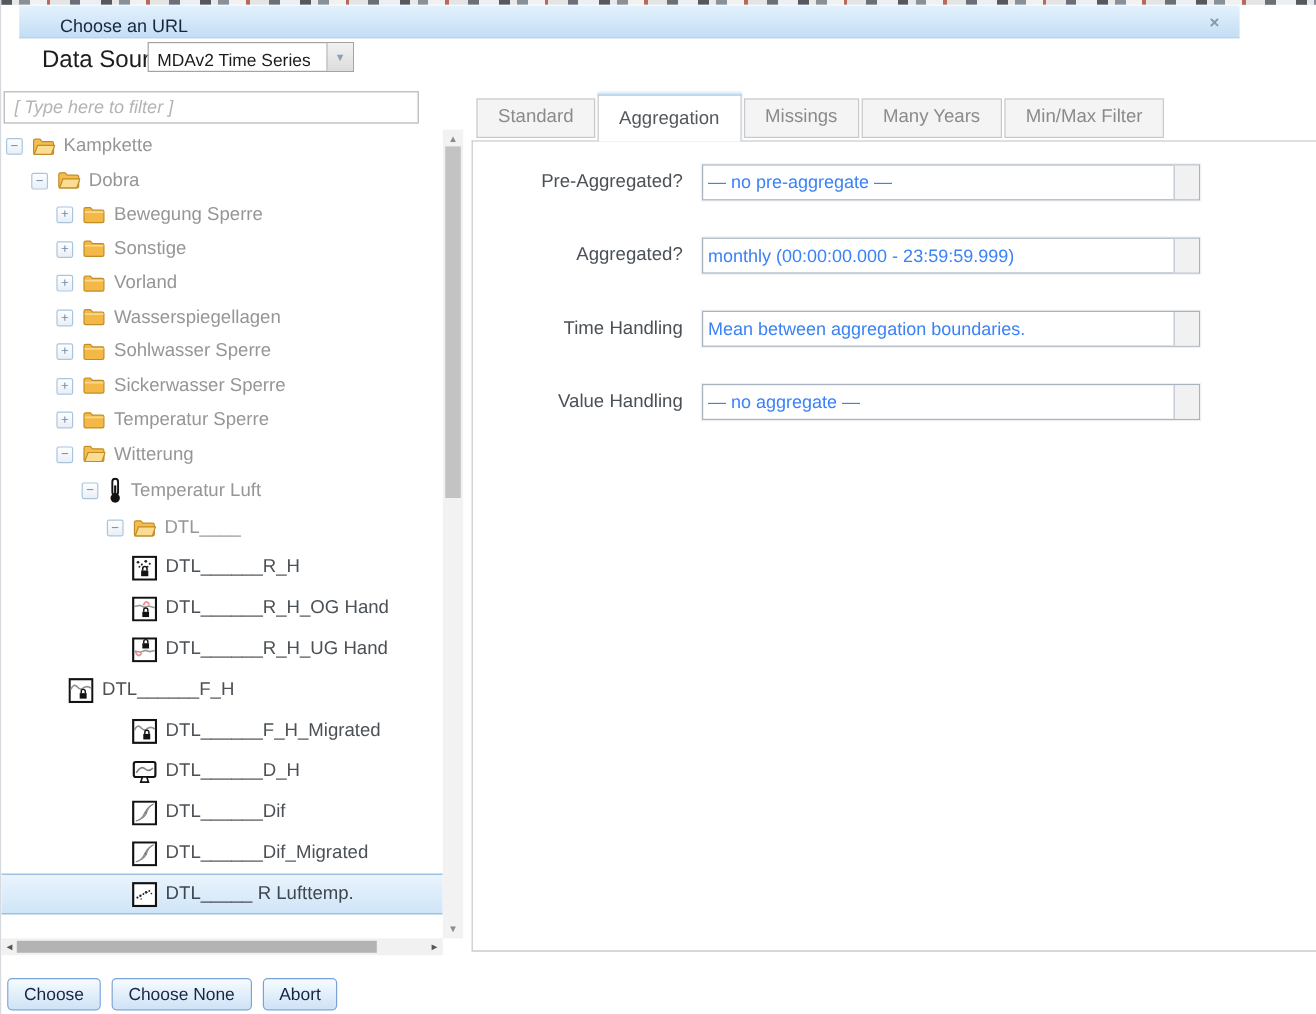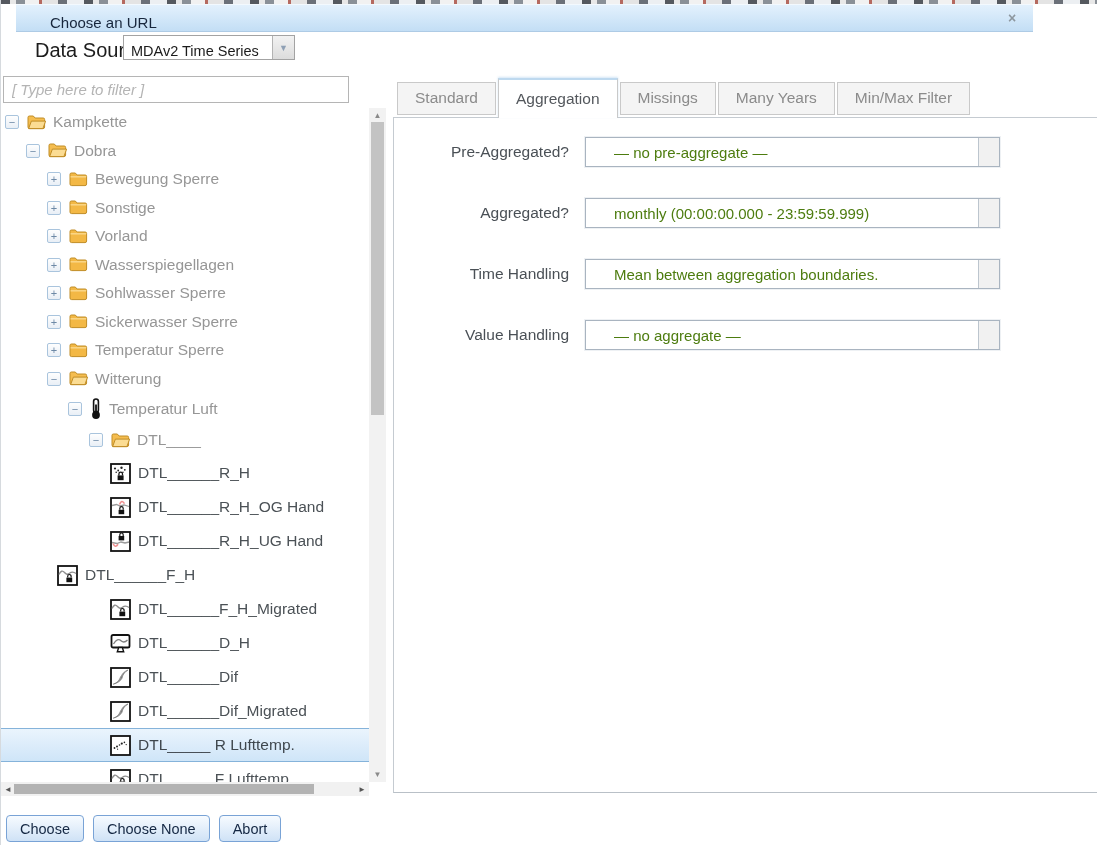--- a/index.html
+++ b/index.html
@@ -61,21 +61,21 @@
   .tab.active { height:40px; background:#fff; border-bottom:none; border-top:2px solid #bed9ef; color:#54585d;
     box-shadow:0 -1px 2px rgba(160,200,235,.45); }
   .tab-panel { position:absolute; left:392px; top:117px; width:705px; height:676px; background:#fff;
     border-left:1px solid #c5cbd1; border-top:1px solid #c5cbd1; border-bottom:1px solid #b9c0c7; padding-top:19px; }
 
   
   .form-row { display:flex; align-items:center; margin-bottom:31px; height:30px; }
   .form-label { width:175px; text-align:right; font-size:15.5px; color:#4a5056; flex:0 0 175px; }
   .form-select { margin-left:16px; width:415px; height:30px; border:1px solid #a9b4c0; background:#fff;
     display:flex; align-items:center; position:relative; cursor:pointer; box-shadow:0 0 0 1px #eef1f4; }
-  .form-select .val { flex:1; padding-left:28px; font-size:15px; color:#4d7c0f; white-space:nowrap; overflow:hidden; }
+  .form-select .val { flex:1; padding-left:4px; font-size:15px; color:#3b82f6; white-space:nowrap; overflow:hidden; }
   .form-select .arrow-btn { width:21px; align-self:stretch; background:#f1f1f1; border-left:1px solid #bcc5ce;
     color:#92a9c6; font-size:9px; display:flex; align-items:center; justify-content:center; }
 
   
   .footer { position:absolute; left:5px; top:815px; display:flex; gap:9px; }
   .btn { height:27px; padding:0 13px; border:1px solid #79a3d6; border-radius:4px;
     background:linear-gradient(#f7fbff,#cfe2f6); color:#142743; font-size:14.5px; font-family:inherit; cursor:pointer; }
 </style>
 </head>
 <body>
@@ -350,32 +350,20 @@
             <circle cx="9.5" cy="10" r=".8" fill="#222"></circle>
             <circle cx="11.8" cy="8.6" r="1.1" fill="#222"></circle>
             <circle cx="14.4" cy="7.4" r=".8" fill="#222"></circle>
             <circle cx="16.2" cy="9.6" r=".7" fill="#222"></circle>
             <circle cx="7.6" cy="14.2" r=".6" fill="#222"></circle>
           </svg>
         </span>
         <span class="tree-label">DTL_____ R Lufttemp.</span>
       </div>
 
-      <div class="tree-row leaf" style="padding-left: 109px; height: 34px;">
-
-        <span class="node-icon">
-          <svg width="21" height="21" viewBox="0 0 21 21">
-            <rect x="1" y="1" width="19" height="19" fill="#fff" stroke="#121212" stroke-width="1.8"></rect>
-            <path d="M2 9.5 q2.5 -5.5 5.5 -2 q2.5 3 5 .8 q3 -2.5 6.5 .2" fill="none" stroke="#8f8f8f" stroke-width="1.4"></path>
-            <rect x="9.4" y="12.6" width="5.8" height="4.6" fill="#121212"></rect>
-            <path d="M10.7 12.6 v-1.4 a1.7 1.7 0 0 1 3.4 0 v1.4" fill="none" stroke="#121212" stroke-width="1.2"></path>
-          </svg>
-        </span>
-        <span class="tree-label">DTL_____ F Lufttemp.</span>
-      </div>
     </div>
 
   <div class="v-scrollbar">
     <span class="scroll-arrow v-up">▲</span>
     <div class="v-thumb"></div>
     <span class="scroll-arrow v-down">▼</span>
   </div>
   <div class="h-scrollbar">
     <span class="scroll-arrow h-left">◄</span>
     <div class="h-thumb"></div>

